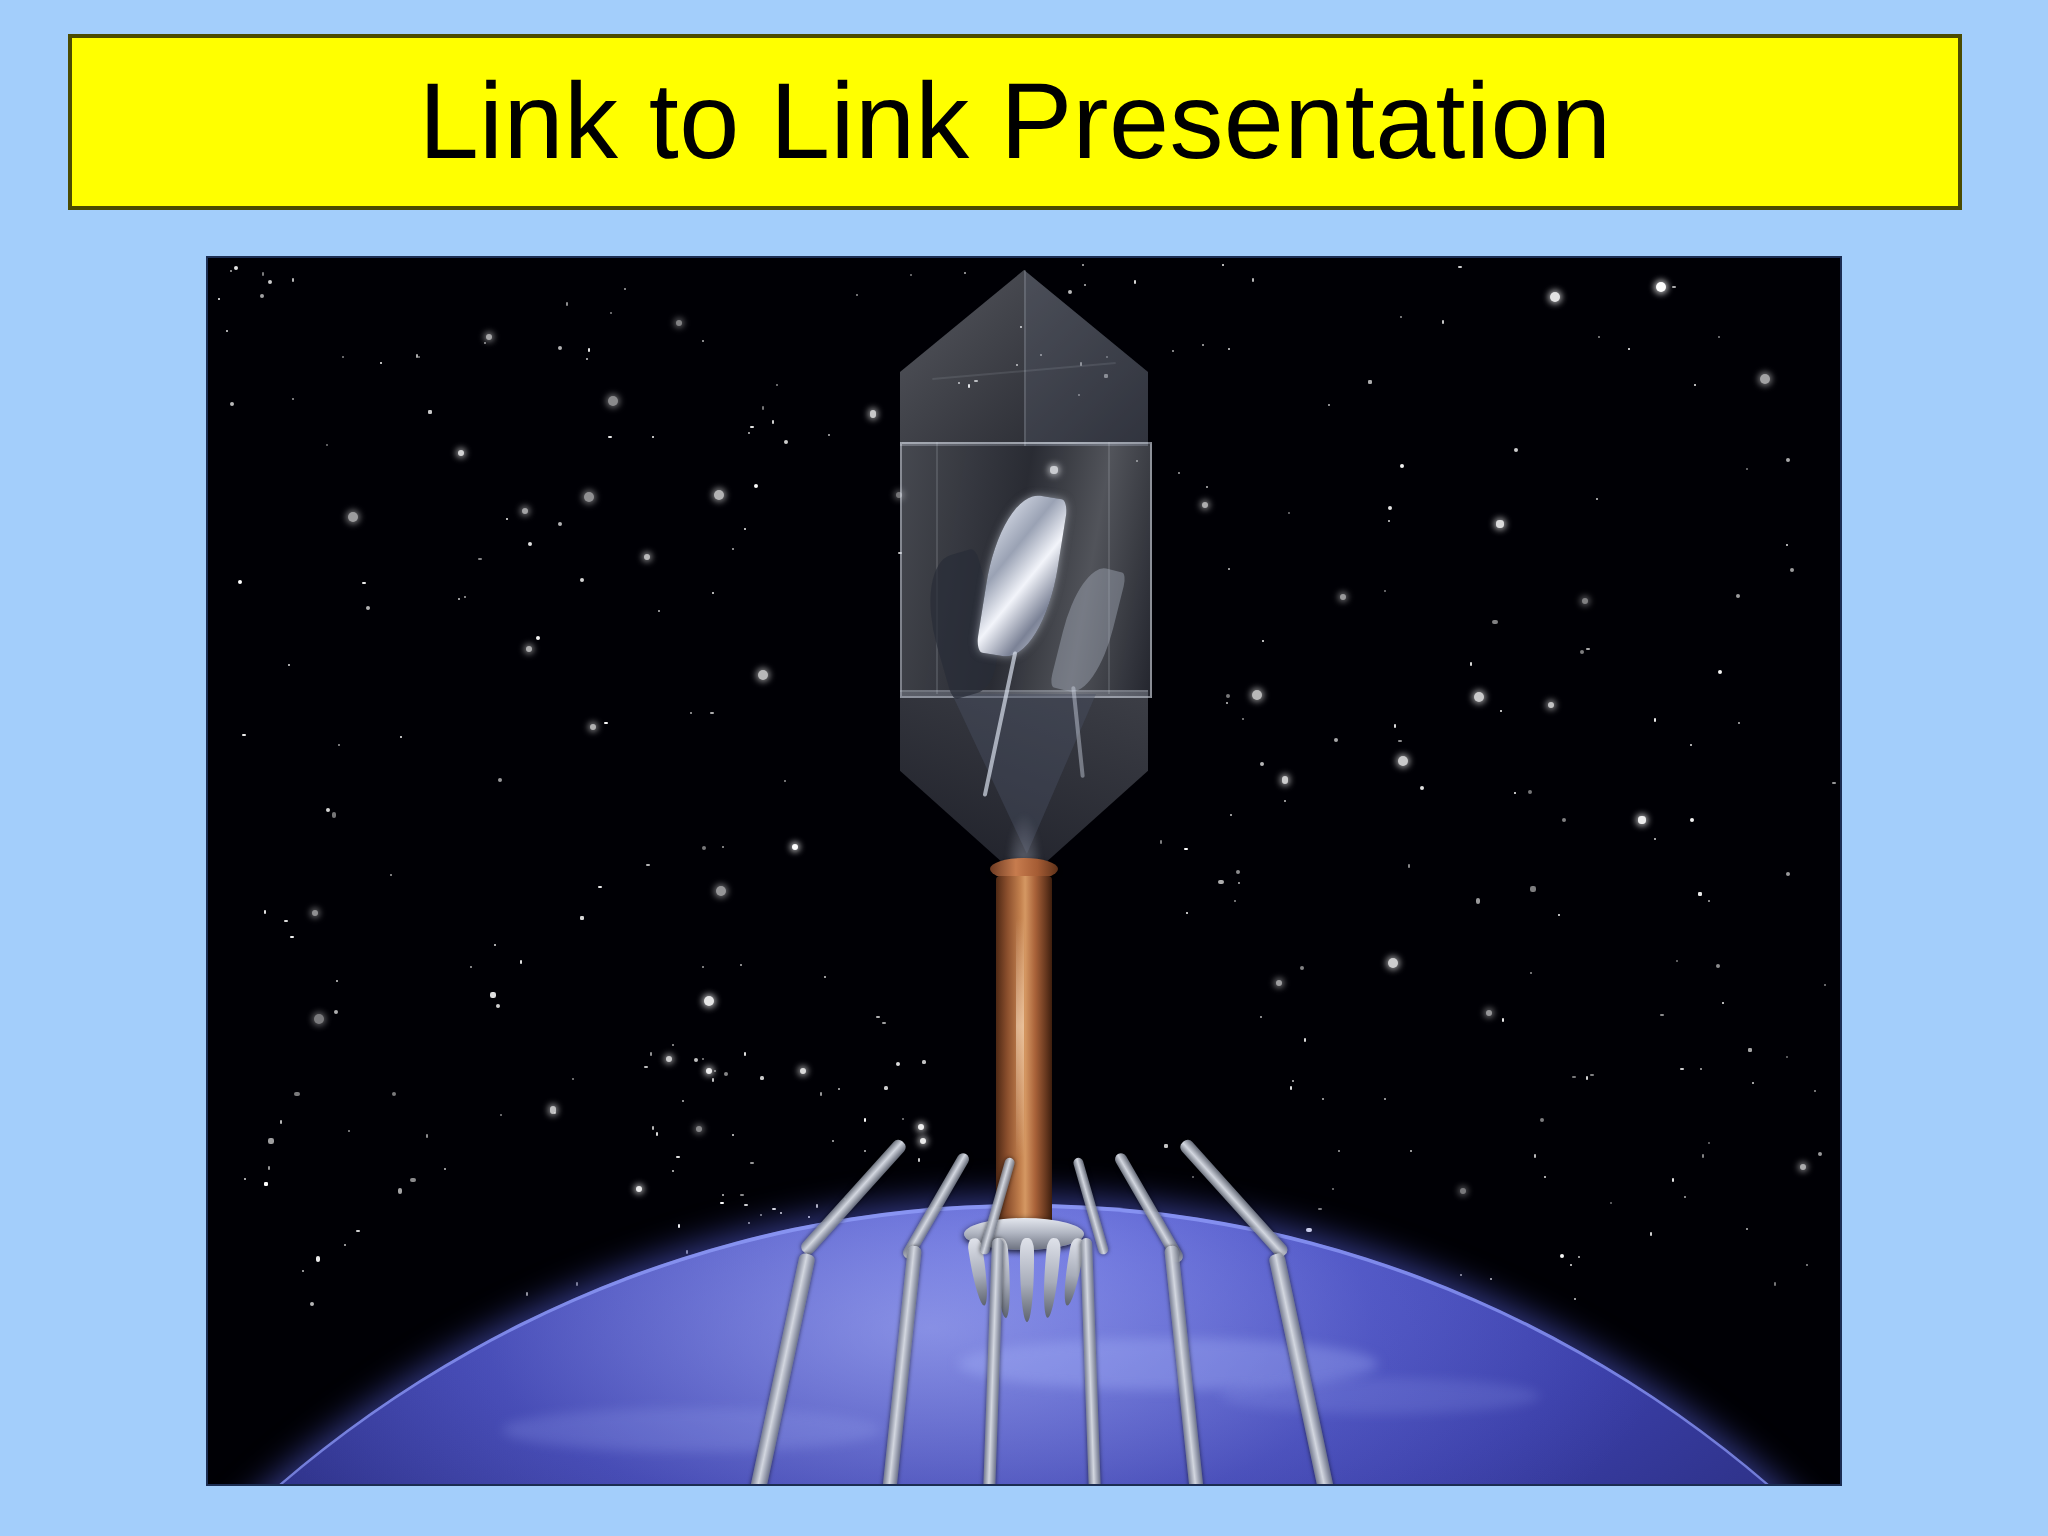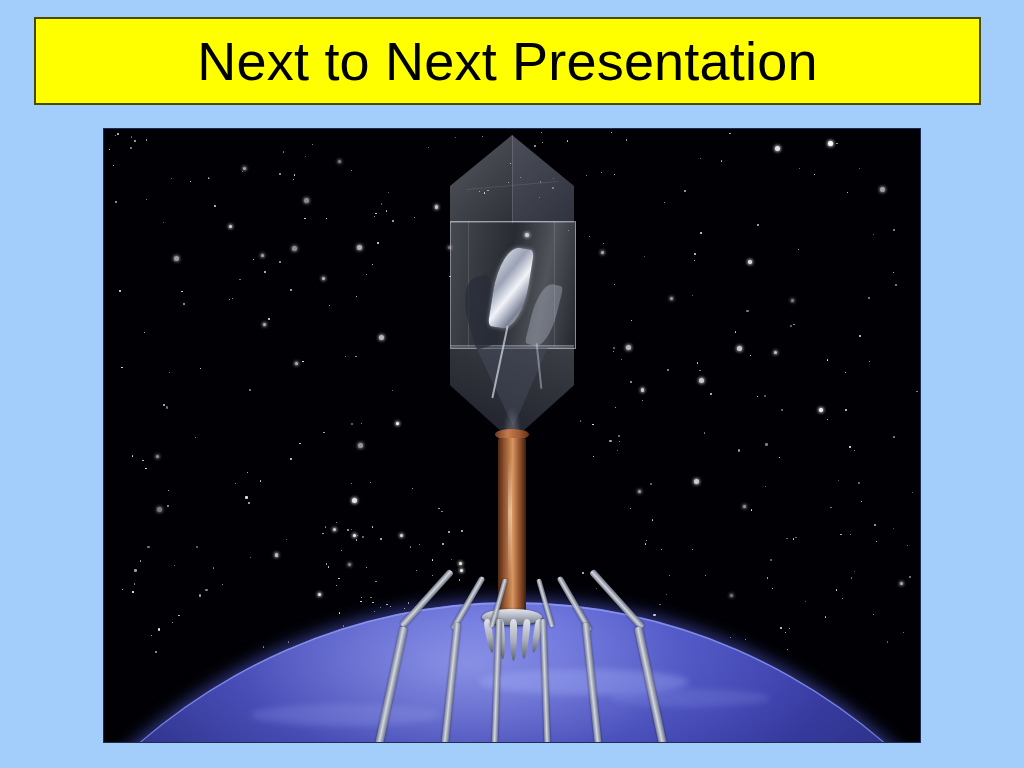--- a/index.html
+++ b/index.html
@@ -272,21 +272,21 @@
 
   
   #phage-figure .fiber { box-shadow: 0 0 2px rgba(0,0,0,0.6); }
 </style>
 </head>
 <body>
 
 <div id="slide">
 
   <div id="title-banner">
-    <span id="title-text">Next to Next Presentation</span>
+    <span id="title-text">Link to Link Presentation</span>
   </div>
 
   <div id="phage-figure">
     <div id="space-scene">
 
       <div id="starfield">
           <div class="star" style="left: 200.6px; top: 26.9px; width: 1.3px; height: 1.3px; opacity: 0.53;"></div>
           <div class="star" style="left: 590.1px; top: 124.3px; width: 2.2px; height: 2.2px; opacity: 0.89;"></div>
           <div class="star" style="left: 404.2px; top: 53px; width: 1.3px; height: 1.3px; opacity: 0.81;"></div>
           <div class="star" style="left: 35.5px; top: 431.4px; width: 1.3px; height: 1.3px; opacity: 0.71;"></div>

